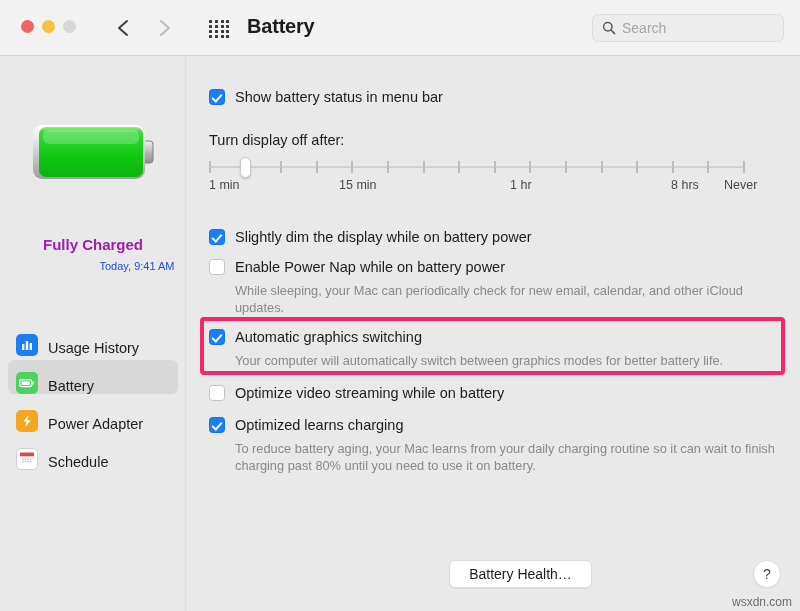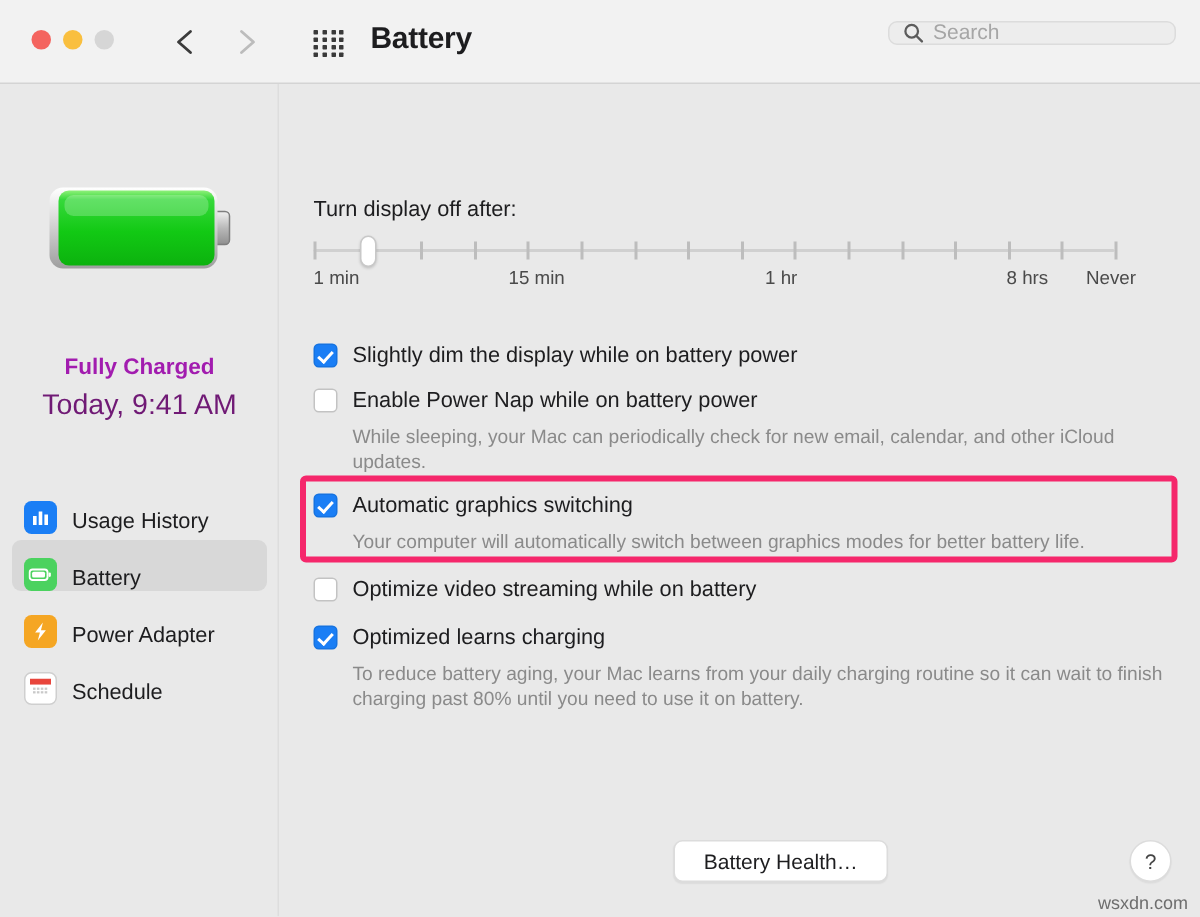--- a/index.html
+++ b/index.html
@@ -84,26 +84,26 @@
     font-weight: 700;
     color: #1d1d1f;
     letter-spacing: -0.2px;
   }
 
   .search-box {
     position: absolute;
     top: 14px;
     right: 16px;
     width: 192px;
-    height: 16px;
+    height: 28px;
     background: #ededed;
     border: 1px solid #dcdcdc;
     border-radius: 6px;
     display: flex;
-    align-items: flex-end;
+    align-items: center;
     box-sizing: border-box;
   }
   .search-icon {
     margin-left: 9px;
     margin-right: 6px;
     width: 14px; height: 14px;
     flex: 0 0 auto;
   }
   .search-input {
     border: none;
@@ -146,22 +146,23 @@
     font-size: 15px;
     font-weight: 700;
     color: #a21caf;
   }
   .status-sub {
     position: absolute;
     top: 204px;
     left: 0;
     width: 186px;
     text-align: center;
-    font-size: 19px;
-    color: #701a75;
+    font-size: 11px;
+    color: #1d4ed8;
+    padding-left: 44px;
   }
 
   .nav-list {
     position: absolute;
     top: 266px;
     left: 8px;
     width: 170px;
   }
   .nav-item {
     display: flex;
@@ -476,20 +477,24 @@
             </g>
           </svg>
         </span>
         <span class="nav-label">Schedule</span>
       </div>
     </div>
   </div>
 
   <div class="main">
 
+    <div class="row" style="top:32px; left:22px;">
+      <span class="cb on"></span>
+      <span class="lbl">Show battery status in menu bar</span>
+    </div>
 
     <div class="section-label" style="top:76px; left:22px;">Turn display off after:</div>
 
     <div class="slider-wrap" style="top:104px; left:22px;">
       <div class="slider-track">
         <div class="track-line"></div>
         <div id="ticks">
             <div class="tick" style="left: 0px;"></div>
             <div class="tick" style="left: 36px;"></div>
             <div class="tick" style="left: 71px;"></div>

